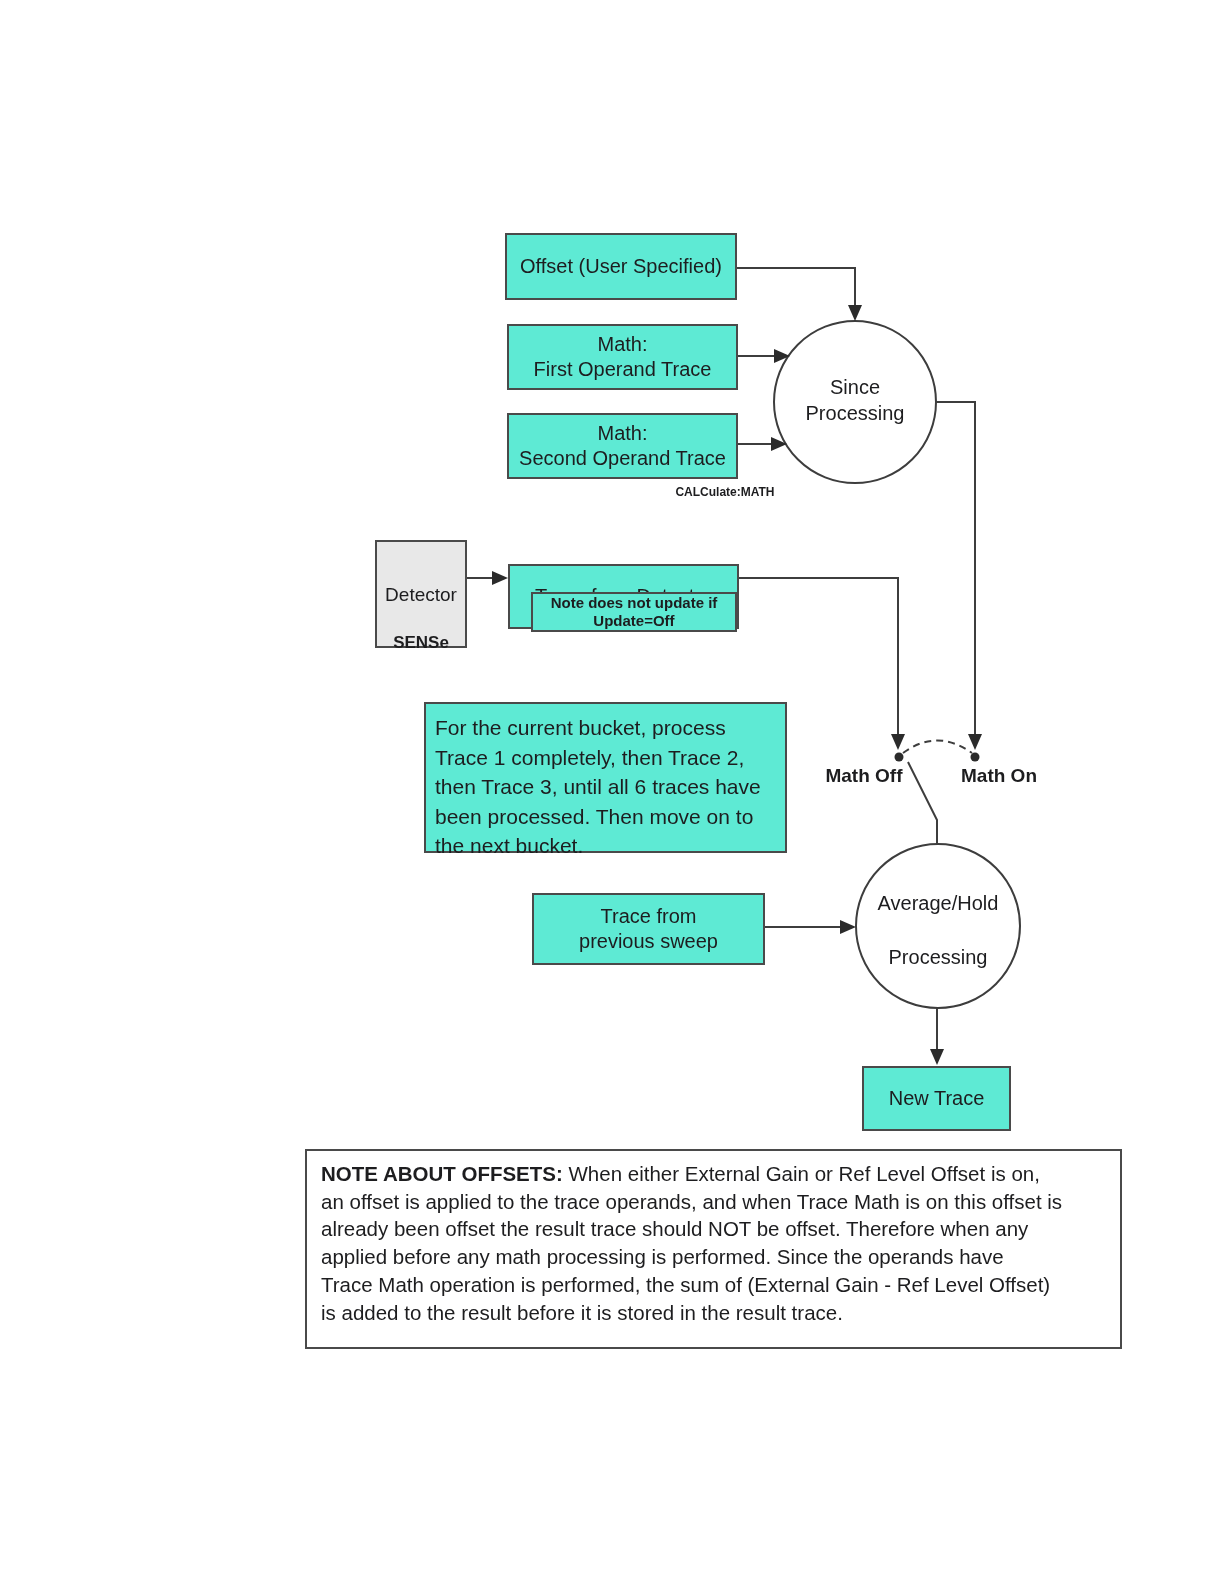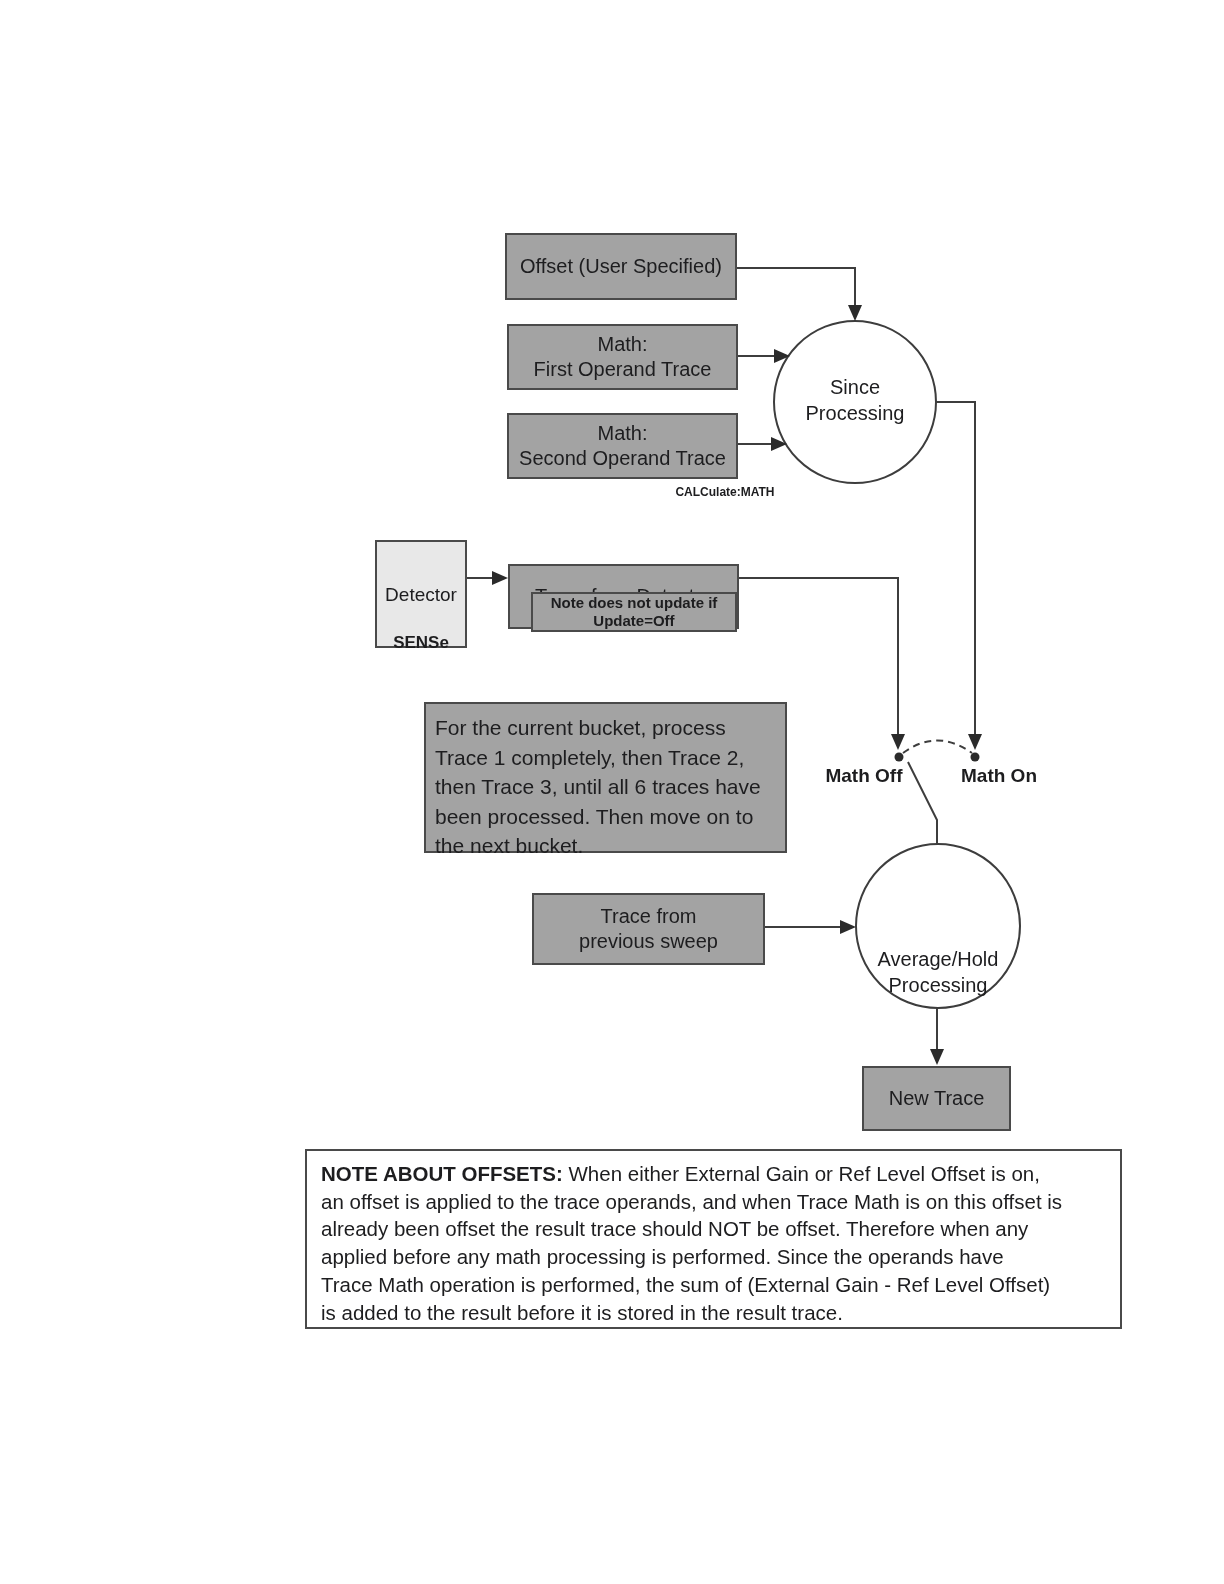--- a/index.html
+++ b/index.html
@@ -1,19 +1,19 @@
 <!DOCTYPE html>
 <html><head>
 <meta charset="utf-8">
 <style>
   html,body{margin:0;padding:0;background:#ffffff;}
   #page{position:relative;width:1224px;height:1584px;background:#ffffff;overflow:hidden;
         font-family:"Liberation Sans","DejaVu Sans",sans-serif;color:#1d1d1f;}
   #wires{position:absolute;left:0;top:0;width:1224px;height:1584px;}
-  .box{position:absolute;box-sizing:border-box;border:2px solid #4a4a4a;background:#a3a3a3;
+  .box{position:absolute;box-sizing:border-box;border:2px solid #4a4a4a;background:#5eead4;
        display:flex;flex-direction:column;align-items:center;justify-content:center;
        text-align:center;font-size:20px;line-height:25px;}
   .box .ln{white-space:nowrap;}
   .circle-label{position:absolute;display:flex;flex-direction:column;align-items:center;
        justify-content:center;text-align:center;font-size:20px;line-height:26px;}
   .lbl{position:absolute;font-weight:bold;text-align:center;white-space:nowrap;}
   #offset-box{left:505px;top:233px;width:232px;height:67px;}
   #first-operand-box{left:507px;top:324px;width:231px;height:66px;}
   #second-operand-box{left:507px;top:413px;width:231px;height:66px;}
   #calc-math-label{left:650px;top:485px;width:150px;font-size:12px;}
@@ -23,22 +23,22 @@
   #update-note-box{left:531px;top:592px;width:206px;height:40px;font-size:15px;
        line-height:18px;font-weight:700;}
   #bucket-box{left:424px;top:702px;width:363px;height:151px;align-items:flex-start;
        justify-content:space-between;text-align:left;font-size:21px;line-height:29.5px;
        padding:9px 0 0 9px;}
   #math-off-label{left:824px;top:765px;width:80px;font-size:19px;}
   #math-on-label{left:958px;top:765px;width:82px;font-size:19px;}
   #prev-sweep-box{left:532px;top:893px;width:233px;height:72px;}
   #new-trace-box{left:862px;top:1066px;width:149px;height:65px;}
   #math-circle-label{left:765px;top:374px;width:180px;}
-  #avg-circle-label{left:848px;top:946px;width:180px;}
-  #offsets-note-box{left:305px;top:1149px;width:817px;height:180px;box-sizing:border-box;
+  #avg-circle-label{left:848px;top:890px;width:180px;gap:28px;}
+  #offsets-note-box{left:305px;top:1149px;width:817px;height:200px;box-sizing:border-box;
        border:2px solid #4a4a4a;background:#fff;padding:9px 14px 0 14px;
        font-size:20.5px;line-height:27.7px;text-align:left;position:absolute;}
   #offsets-note-box .note-ln{white-space:nowrap;}
   .stroke{stroke:#3d3d3d;stroke-width:2;fill:none;}
   .fillc{fill:#2b2b2b;stroke:none;}
 </style>
 </head>
 <body>
 
 <div id="page">

